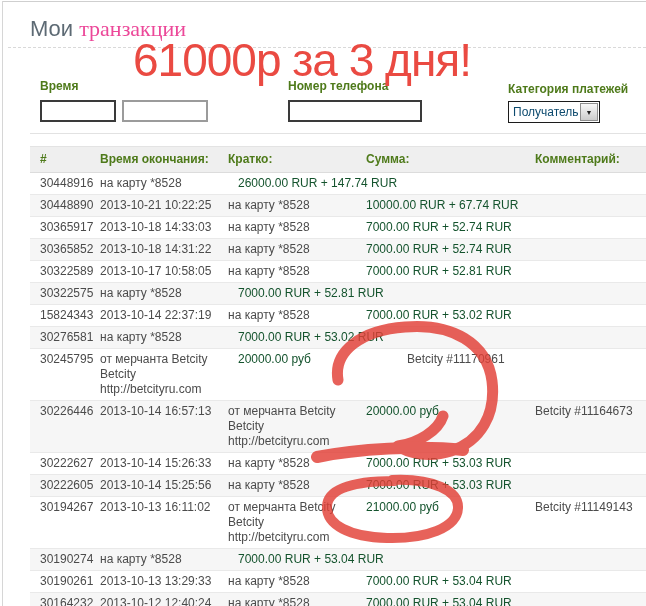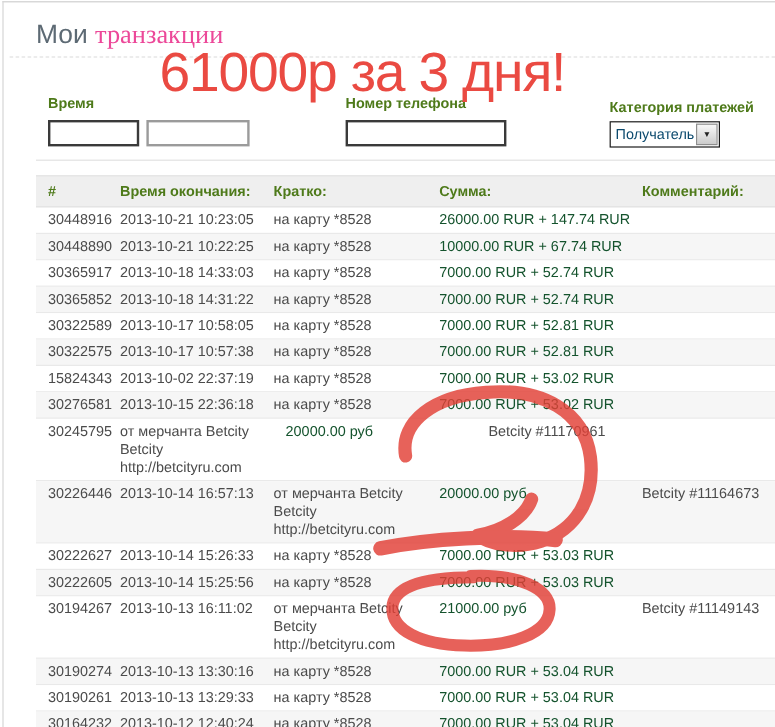--- a/index.html
+++ b/index.html
@@ -85,21 +85,20 @@
   <div class="thead">
       <div class="cell c0">#</div>
       <div class="cell c1">Время окончания:</div>
       <div class="cell c2">Кратко:</div>
       <div class="cell c3">Сумма:</div>
       <div class="cell c4">Комментарий:</div>
     </div>
   <div>
       <div class="trow">
         <div class="cell c0">30448916</div>
-        <div class="cell c1">2013-10-21 10:23:05</div>
         <div class="cell c2">
           <div>на карту *8528</div>
         </div>
         <div class="cell c3">26000.00 RUR + 147.74 RUR</div>
         <div class="cell c4"></div>
       </div>
       <div class="trow alt">
         <div class="cell c0">30448890</div>
         <div class="cell c1">2013-10-21 10:22:25</div>
         <div class="cell c2">
@@ -130,39 +129,37 @@
         <div class="cell c0">30322589</div>
         <div class="cell c1">2013-10-17 10:58:05</div>
         <div class="cell c2">
           <div>на карту *8528</div>
         </div>
         <div class="cell c3">7000.00 RUR + 52.81 RUR</div>
         <div class="cell c4"></div>
       </div>
       <div class="trow alt">
         <div class="cell c0">30322575</div>
-        <div class="cell c1">2013-10-17 10:57:38</div>
         <div class="cell c2">
           <div>на карту *8528</div>
         </div>
         <div class="cell c3">7000.00 RUR + 52.81 RUR</div>
         <div class="cell c4"></div>
       </div>
       <div class="trow">
         <div class="cell c0">15824343</div>
-        <div class="cell c1">2013-10-02 22:37:19</div>
+        <div class="cell c1">2013-10-14 22:37:19</div>
         <div class="cell c2">
           <div>на карту *8528</div>
         </div>
         <div class="cell c3">7000.00 RUR + 53.02 RUR</div>
         <div class="cell c4"></div>
       </div>
       <div class="trow alt">
         <div class="cell c0">30276581</div>
-        <div class="cell c1">2013-10-15 22:36:18</div>
         <div class="cell c2">
           <div>на карту *8528</div>
         </div>
         <div class="cell c3">7000.00 RUR + 53.02 RUR</div>
         <div class="cell c4"></div>
       </div>
       <div class="trow">
         <div class="cell c0">30245795</div>
         <div class="cell c2">
           <div>от мерчанта Betcity</div>
@@ -207,21 +204,20 @@
         <div class="cell c2">
           <div>от мерчанта Betcity</div>
           <div>Betcity</div>
           <div>http://betcityru.com</div>
         </div>
         <div class="cell c3">21000.00 руб</div>
         <div class="cell c4">Betcity #11149143</div>
       </div>
       <div class="trow alt">
         <div class="cell c0">30190274</div>
-        <div class="cell c1">2013-10-13 13:30:16</div>
         <div class="cell c2">
           <div>на карту *8528</div>
         </div>
         <div class="cell c3">7000.00 RUR + 53.04 RUR</div>
         <div class="cell c4"></div>
       </div>
       <div class="trow">
         <div class="cell c0">30190261</div>
         <div class="cell c1">2013-10-13 13:29:33</div>
         <div class="cell c2">

